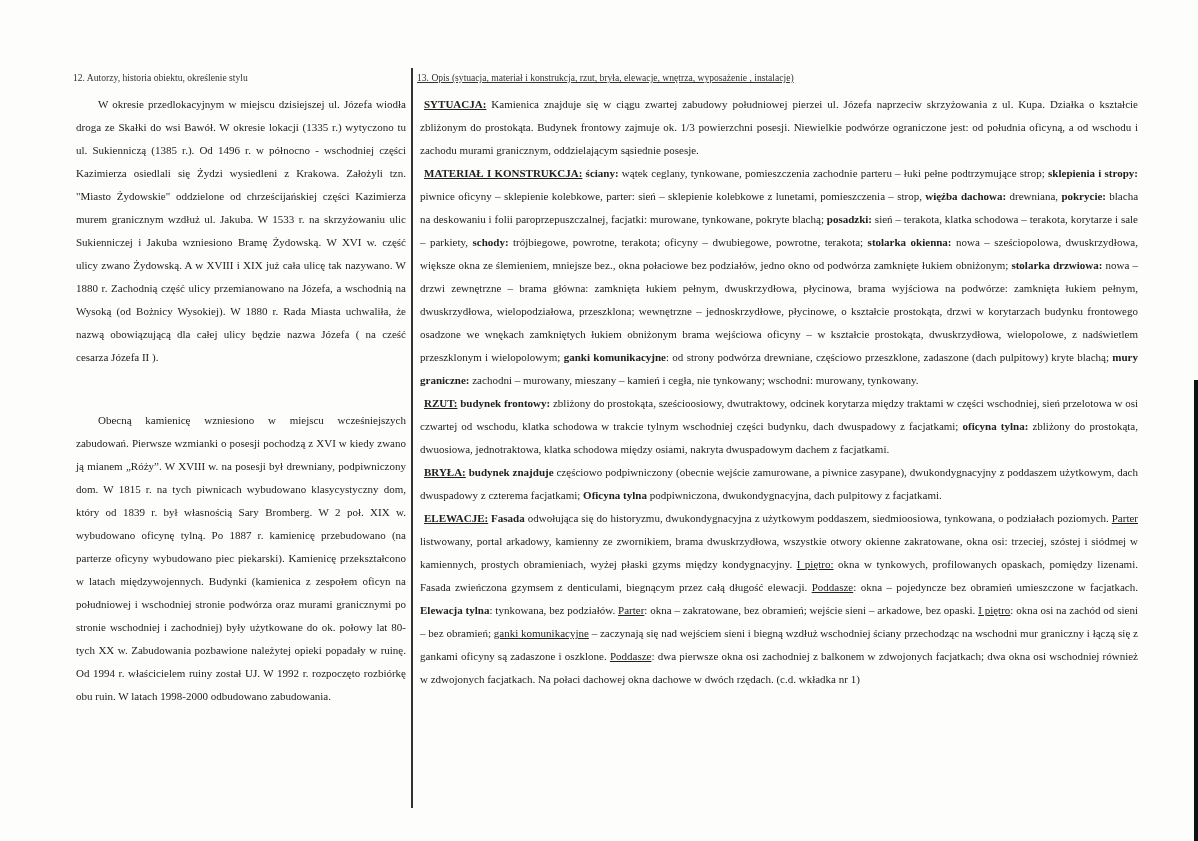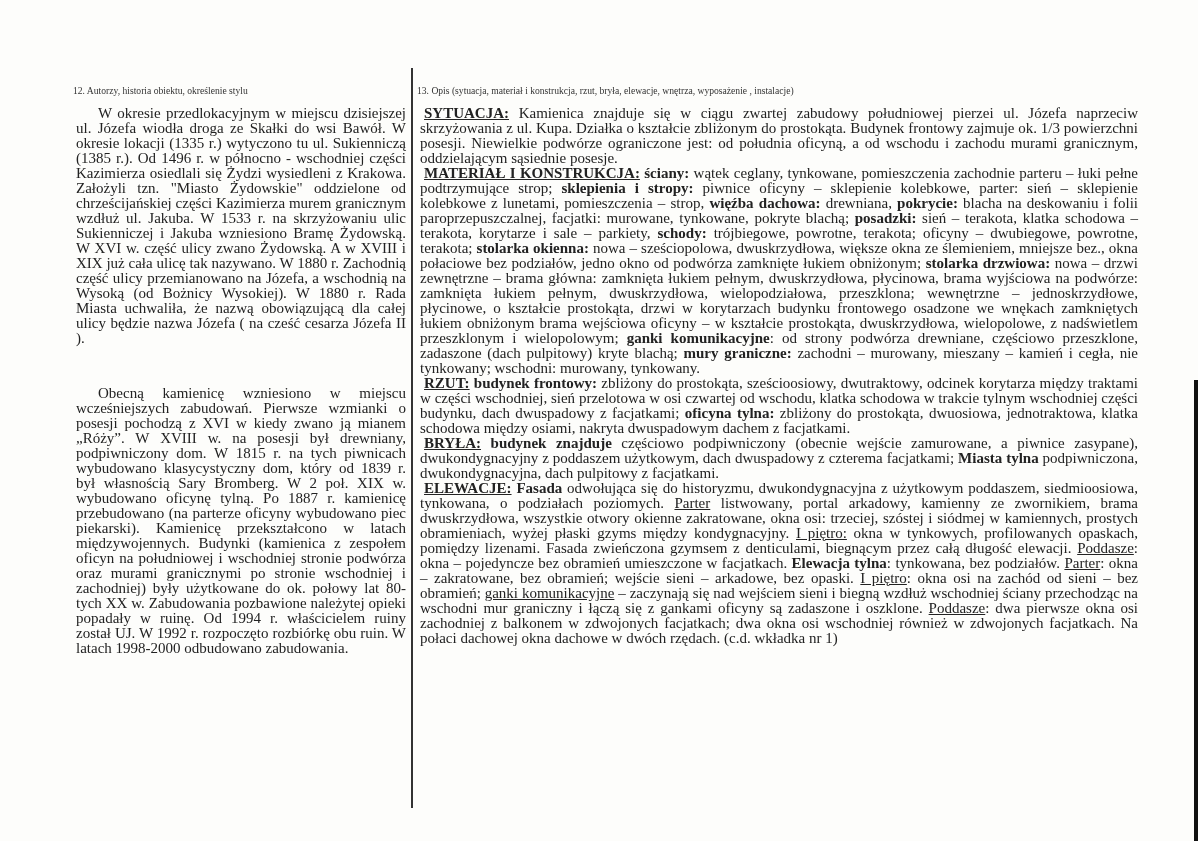--- a/index.html
+++ b/index.html
@@ -4,25 +4,25 @@
 <style>
   html, body { margin:0; padding:0; }
   body {
     width:1198px; height:841px; background:#fdfdfb; position:relative; overflow:hidden;
     font-family: "Liberation Serif", "DejaVu Serif", serif; color:#222;
   }
   .divider { position:absolute; left:411px; top:68px; width:2px; height:740px; background:#333; }
   .right-edge { position:absolute; right:0; top:380px; width:4px; height:461px; background:#111; }
   .left-col { position:absolute; left:76px; top:72px; width:330px; }
   .right-col { position:absolute; left:420px; top:72px; width:718px; }
-  .caption { font-size:9.6px; color:#333; margin:13px 0 10px 0; white-space:nowrap; }
+  .caption { font-size:9.6px; color:#333; margin:0 0 10px 0; white-space:nowrap; }
   .left-col .caption { margin-left:-3px; }
-  .right-col .caption { margin-left:-3px; }
+  .right-col .caption { margin-left:-3px;text-decoration:underline; }
   .body-text {
-    font-size:15px; line-height:15px; text-align:justify; margin:0;
+    font-size:11px; line-height:23px; text-align:justify; margin:0;
   }
   .left-col .body-text { text-indent:22px; }
   .left-col .body-text + .body-text { text-indent:22px;margin-top:40px; }
   .right-col .body-text { text-indent:0; }
   .heading { font-weight:bold; text-decoration:underline;font-family:Liberation Serif, serif; }
   b { font-weight:bold; }
   u { }
   .block { display:block; text-align:justify; }
   .right-col .body-text .block:first-child { text-indent:4px; }
   .right-col .block { text-indent:4px; }
@@ -42,18 +42,18 @@
 <section class="right-col">
   <div class="caption">13. Opis (sytuacja, materiał i konstrukcja, rzut, bryła, elewacje, wnętrza, wyposażenie , instalacje)</div>
   <div class="body-text">
 
     <span class="block"><span class="heading">SYTUACJA:</span><span> Kamienica znajduje się w ciągu zwartej zabudowy południowej pierzei ul. Józefa naprzeciw skrzyżowania z ul. Kupa. Działka o kształcie zbliżonym do prostokąta. Budynek frontowy zajmuje ok. 1/3 powierzchni posesji. Niewielkie podwórze ograniczone jest: od południa oficyną, a od wschodu i zachodu murami granicznym, oddzielającym sąsiednie posesje.</span></span>
 
     <span class="block"><span class="heading">MATERIAŁ I KONSTRUKCJA:</span><b> ściany:</b><span> wątek ceglany, tynkowane, pomieszczenia zachodnie parteru – łuki pełne podtrzymujące strop;</span><b> sklepienia i stropy:</b><span> piwnice oficyny – sklepienie kolebkowe, parter: sień – sklepienie kolebkowe z lunetami, pomieszczenia – strop,</span><b> więźba dachowa:</b><span>  drewniana,</span><b> pokrycie:</b><span>  blacha na deskowaniu i folii paroprzepuszczalnej, facjatki: murowane, tynkowane, pokryte blachą;</span><b> posadzki:</b><span> sień – terakota, klatka schodowa – terakota, korytarze i sale – parkiety,</span><b> schody:</b><span> trójbiegowe, powrotne, terakota; oficyny – dwubiegowe, powrotne, terakota;</span><b> stolarka okienna:</b><span> nowa – sześciopolowa, dwuskrzydłowa, większe okna ze ślemieniem, mniejsze bez., okna połaciowe bez podziałów, jedno okno od podwórza zamknięte łukiem obniżonym;</span><b> stolarka drzwiowa:</b><span> nowa – drzwi zewnętrzne – brama główna: zamknięta łukiem pełnym, dwuskrzydłowa, płycinowa, brama wyjściowa na podwórze: zamknięta łukiem pełnym, dwuskrzydłowa, wielopodziałowa, przeszklona; wewnętrzne – jednoskrzydłowe, płycinowe, o kształcie prostokąta, drzwi w korytarzach budynku frontowego osadzone we wnękach zamkniętych łukiem obniżonym brama wejściowa oficyny – w kształcie prostokąta, dwuskrzydłowa, wielopolowe, z nadświetlem przeszklonym i wielopolowym;</span><b> ganki komunikacyjne</b><span>: od strony podwórza drewniane, częściowo przeszklone, zadaszone (dach pulpitowy) kryte blachą;</span><b> mury graniczne:</b><span> zachodni – murowany, mieszany – kamień i cegła, nie tynkowany; wschodni: murowany, tynkowany.</span></span>
 
     <span class="block"><span class="heading">RZUT:</span><b> budynek frontowy:</b><span> zbliżony do prostokąta, sześcioosiowy, dwutraktowy, odcinek korytarza między traktami w części wschodniej, sień przelotowa w osi czwartej od wschodu, klatka schodowa w trakcie tylnym wschodniej części budynku, dach dwuspadowy z facjatkami;</span><b> oficyna tylna:</b><span> zbliżony do prostokąta, dwuosiowa, jednotraktowa, klatka schodowa między osiami, nakryta dwuspadowym dachem z facjatkami.</span></span>
 
-    <span class="block"><span class="heading">BRYŁA:</span><b> budynek znajduje</b><span> częściowo podpiwniczony (obecnie wejście zamurowane, a piwnice zasypane), dwukondygnacyjny z poddaszem użytkowym, dach dwuspadowy z czterema facjatkami;</span><b> Miasta tylna</b><span> podpiwniczona, dwukondygnacyjna, dach pulpitowy z facjatkami.</span></span>
+    <span class="block"><span class="heading">BRYŁA:</span><b> budynek znajduje</b><span> częściowo podpiwniczony (obecnie wejście zamurowane, a piwnice zasypane), dwukondygnacyjny z poddaszem użytkowym, dach dwuspadowy z czterema facjatkami;</span><b> Oficyna tylna</b><span> podpiwniczona, dwukondygnacyjna, dach pulpitowy z facjatkami.</span></span>
 
     <span class="block"><span class="heading">ELEWACJE:</span><b> Fasada</b><span> odwołująca się do historyzmu, dwukondygnacyjna z użytkowym poddaszem, siedmioosiowa, tynkowana, o podziałach poziomych. </span><u>Parter</u><span> listwowany, portal arkadowy, kamienny ze zwornikiem, brama dwuskrzydłowa, wszystkie otwory okienne zakratowane, okna osi: trzeciej, szóstej i siódmej w kamiennych, prostych obramieniach, wyżej płaski gzyms między kondygnacyjny. </span><u>I piętro:</u><span> okna w tynkowych, profilowanych opaskach, pomiędzy lizenami. Fasada zwieńczona gzymsem z denticulami, biegnącym przez całą długość elewacji. </span><u>Poddasze</u><span>: okna – pojedyncze bez obramień umieszczone w facjatkach. </span><b>Elewacja tylna</b><span>: tynkowana, bez podziałów. </span><u>Parter</u><span>: okna – zakratowane, bez obramień; wejście sieni – arkadowe, bez opaski. </span><u>I piętro</u><span>: okna osi na zachód od sieni – bez obramień; </span><u>ganki komunikacyjne</u><span> – zaczynają się nad wejściem sieni i biegną wzdłuż wschodniej ściany przechodząc na wschodni mur graniczny i łączą się z gankami oficyny są zadaszone i oszklone. </span><u>Poddasze</u><span>: dwa pierwsze okna osi zachodniej z balkonem w zdwojonych facjatkach; dwa okna osi wschodniej również w zdwojonych facjatkach. Na połaci dachowej okna dachowe w dwóch rzędach. (c.d. wkładka nr 1)</span></span>
 
   </div>
 </section>
 
 </body></html>

